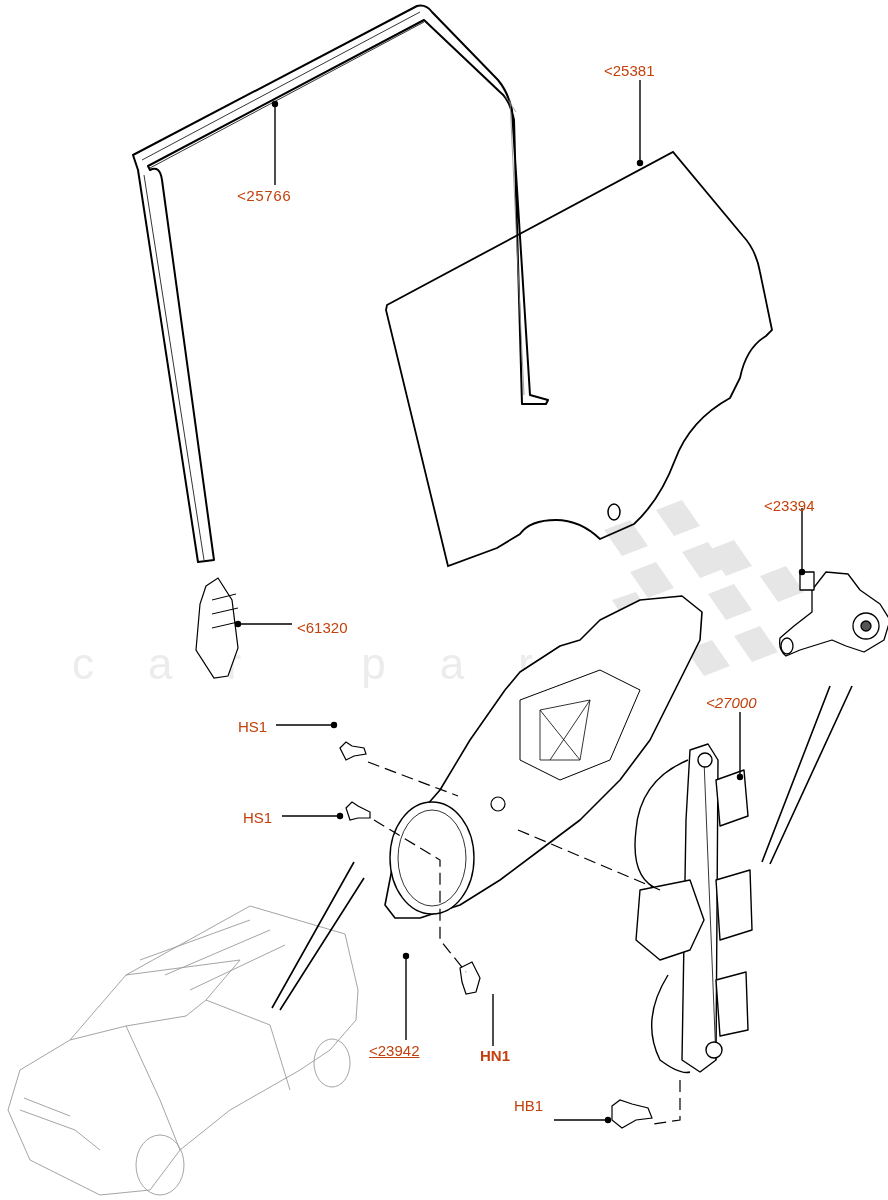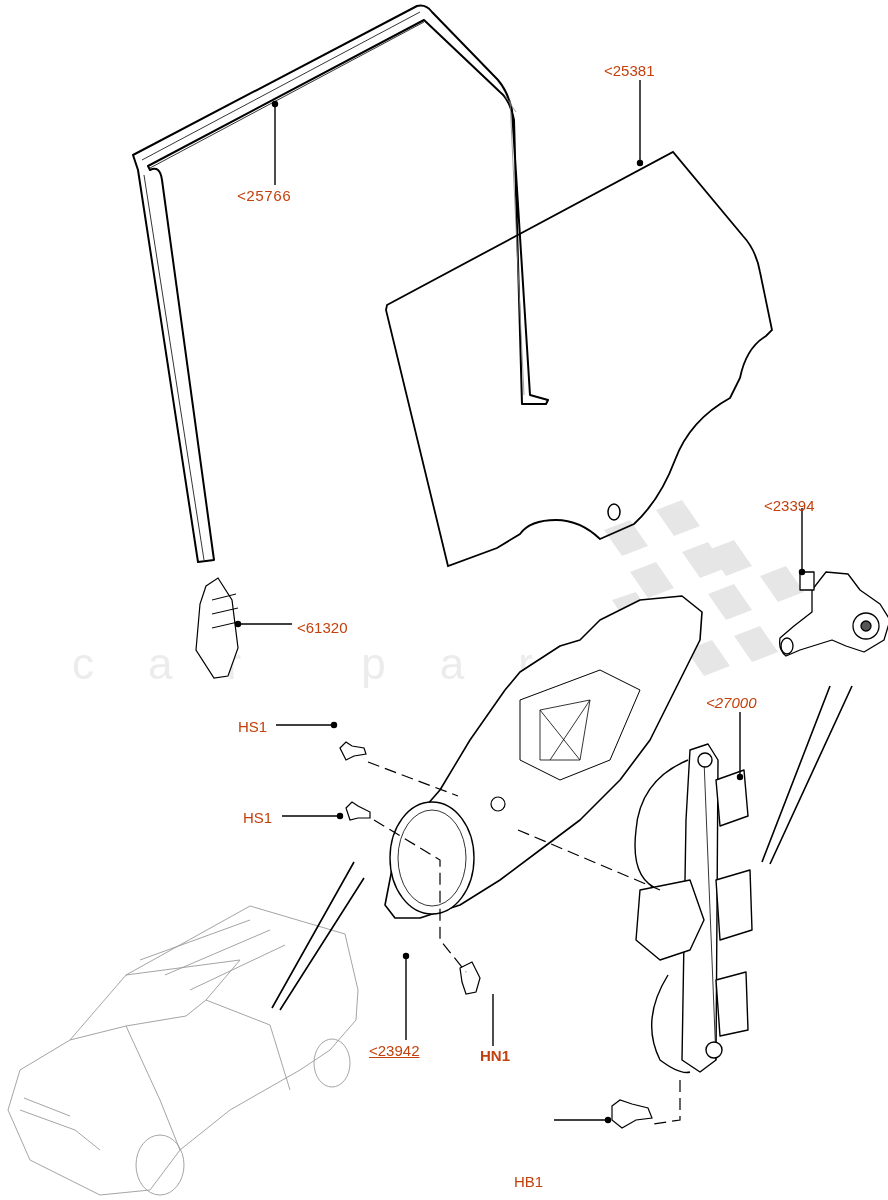--- a/index.html
+++ b/index.html
@@ -139,14 +139,14 @@
 
   <div class="callout" style="left:237px; top:190px;font-family:Liberation Mono, monospace;">&lt;25766</div>
   <div class="callout" style="left:604px; top:63px;">&lt;25381</div>
   <div class="callout" style="left:764px; top:490px;margin-top:8px;">&lt;23394</div>
   <div class="callout" style="left:297px; top:620px;">&lt;61320</div>
   <div class="callout" style="left:706px; top:695px;font-style:italic;">&lt;27000</div>
   <div class="callout" style="left:238px; top:719px;">HS1</div>
   <div class="callout" style="left:243px; top:810px;">HS1</div>
   <div class="callout" style="left:369px; top:1043px;text-decoration:underline;">&lt;23942</div>
   <div class="callout" style="left:480px; top:1048px;font-weight:bold;">HN1</div>
-  <div class="callout" style="left:514px; top:1174px;text-align:right;">HB1</div>
+  <div class="callout" style="left:514px; top:1098px;text-align:right;">HB1</div>
 </div>
 
 </body></html>

